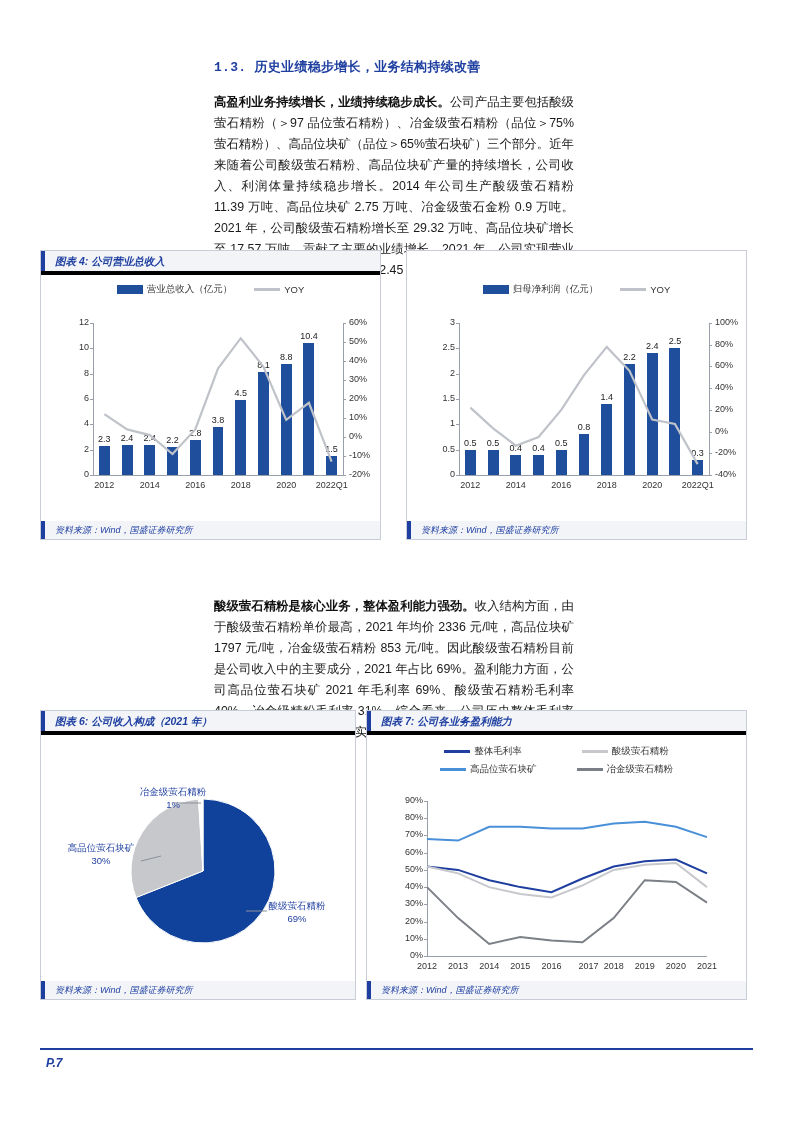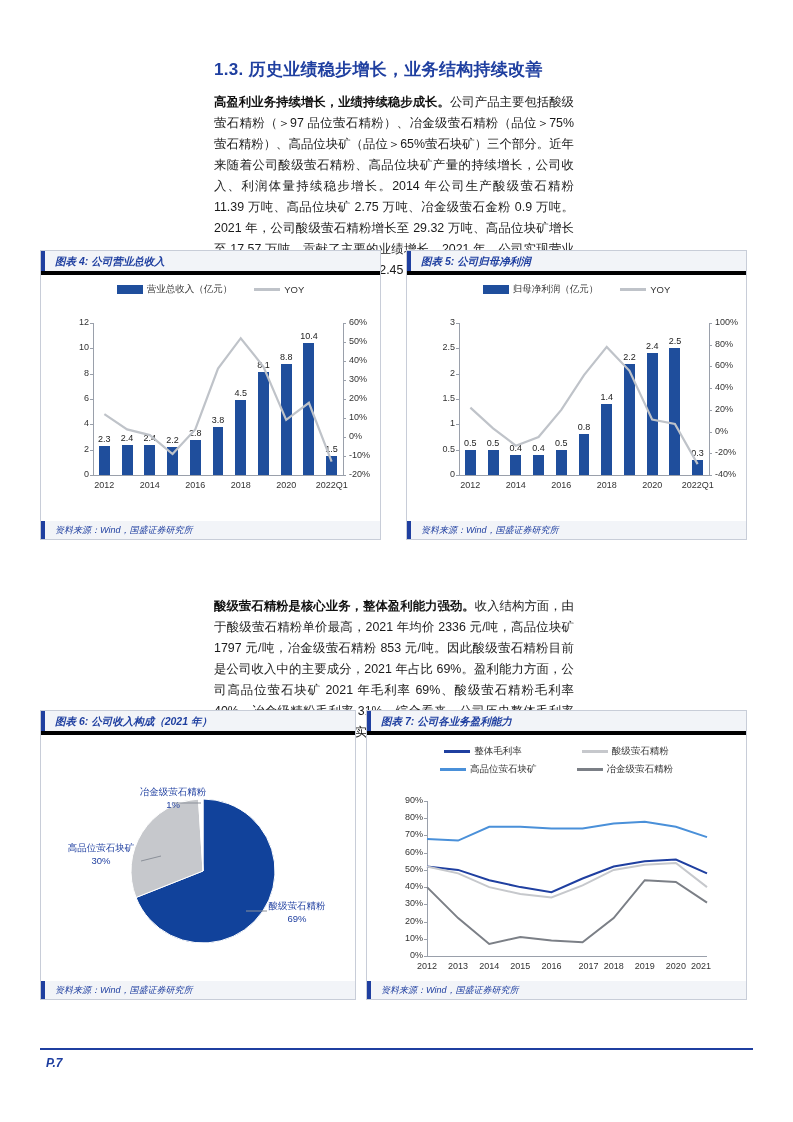--- a/index.html
+++ b/index.html
@@ -6,21 +6,21 @@
   body{
     width:793px;height:1122px;background:#ffffff;
     font-family:"Liberation Sans","DejaVu Sans",sans-serif;
     position:relative;overflow:hidden;
   }
   .page{position:relative;width:793px;height:1122px;}
 
   
   .section-title{
     position:absolute;left:214px;top:58px;
-    font-size:17px;font-weight:bold;color:#1f3fa0;letter-spacing:.3px;
+    font-size:13px;font-weight:bold;color:#1f3fa0;letter-spacing:.3px;font-family:Liberation Mono, monospace;
   }
 
   
   .para{
     position:absolute;
     font-size:12.4px;line-height:21px;color:#1a1a1a;
     text-align:justify;
   }
   .para1{left:214px;top:92px;width:360px;}
   .para2{left:214px;top:596px;width:360px;}
@@ -174,24 +174,20 @@
           </svg>
         </div>
     </div>
     <div class="fig-src">
       <div class="bar"></div>
       <span>资料来源：Wind，国盛证券研究所</span>
     </div>
   </div>
 
   <div class="fig" id="fig5">
-    <div class="fig-head">
-      <div class="bar"></div>
-      <div class="fig-title">图表 5: 公司归母净利润</div>
-    </div>
     <div class="chart">
       <div class="legend">
         <span class="item">
           <i class="sw" style="background:#1f4e9c"></i>
           <span>归母净利润（亿元）</span>
         </span>
         <span class="item">
           <i class="swline" style="background:#bfc3c9"></i>
           <span>YOY</span>
         </span>
@@ -359,21 +355,21 @@
           <div class="axis-line" style="left:57px;top:70px;width:3px;height:1px;"></div>
           <div class="tick-lbl" style="left:44px;top:230px;width:32px;text-align:center;">2012</div>
           <div class="tick-lbl" style="left:75.11111111111111px;top:230px;width:32px;text-align:center;">2013</div>
           <div class="tick-lbl" style="left:106.22222222222223px;top:230px;width:32px;text-align:center;">2014</div>
           <div class="tick-lbl" style="left:137.33333333333331px;top:230px;width:32px;text-align:center;">2015</div>
           <div class="tick-lbl" style="left:168.44444444444446px;top:230px;width:32px;text-align:center;">2016</div>
           <div class="tick-lbl" style="left:199.55555555555554px;top:230px;width:32px;text-align:right;">2017</div>
           <div class="tick-lbl" style="left:230.66666666666666px;top:230px;width:32px;text-align:center;">2018</div>
           <div class="tick-lbl" style="left:261.77777777777777px;top:230px;width:32px;text-align:center;">2019</div>
           <div class="tick-lbl" style="left:292.8888888888889px;top:230px;width:32px;text-align:center;">2020</div>
-          <div class="tick-lbl" style="left:324px;top:230px;width:32px;text-align:left;">2021</div>
+          <div class="tick-lbl" style="left:324px;top:230px;width:32px;text-align:center;">2021</div>
           <svg width="381" height="252">
             <polyline points="60,135.44444444444446 91.11111111111111,138.88888888888889 122.22222222222223,149.22222222222223 153.33333333333331,156.11111111111111 184.44444444444446,161.27777777777777 215.55555555555554,147.5 246.66666666666666,135.44444444444446 277.77777777777777,130.27777777777777 308.8888888888889,128.55555555555554 340,142.33333333333331" fill="none" stroke="#1f3fa0" stroke-width="2"></polyline>
             <polyline points="60,107.88888888888889 91.11111111111111,109.61111111111111 122.22222222222223,95.83333333333331 153.33333333333331,95.83333333333331 184.44444444444446,97.55555555555556 215.55555555555554,97.55555555555556 246.66666666666666,92.38888888888889 277.77777777777777,90.66666666666666 308.8888888888889,95.83333333333331 340,106.16666666666666" fill="none" stroke="#4a90d9" stroke-width="2"></polyline>
             <polyline points="60,135.44444444444446 91.11111111111111,142.33333333333331 122.22222222222223,156.11111111111111 153.33333333333331,163 184.44444444444446,166.44444444444446 215.55555555555554,154.38888888888889 246.66666666666666,138.88888888888889 277.77777777777777,133.72222222222223 308.8888888888889,132 340,156.11111111111111" fill="none" stroke="#c6c8cc" stroke-width="2"></polyline>
             <polyline points="60,156.11111111111111 91.11111111111111,187.11111111111111 122.22222222222223,212.94444444444446 153.33333333333331,206.05555555555554 184.44444444444446,209.5 215.55555555555554,211.22222222222223 246.66666666666666,187.11111111111111 277.77777777777777,149.22222222222223 308.8888888888889,150.94444444444446 340,171.61111111111111" fill="none" stroke="#7b7f86" stroke-width="2"></polyline>
           </svg>
         </div>
     </div>
     <div class="fig-src">
       <div class="bar"></div>

